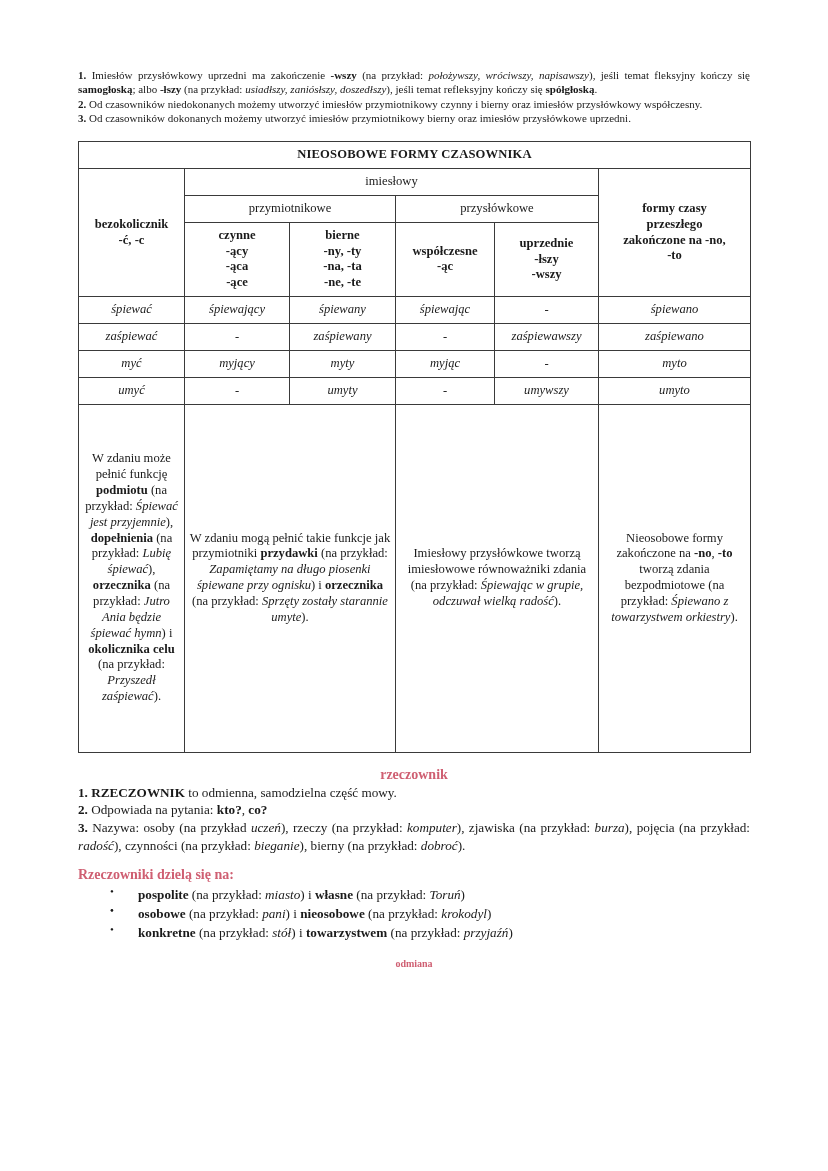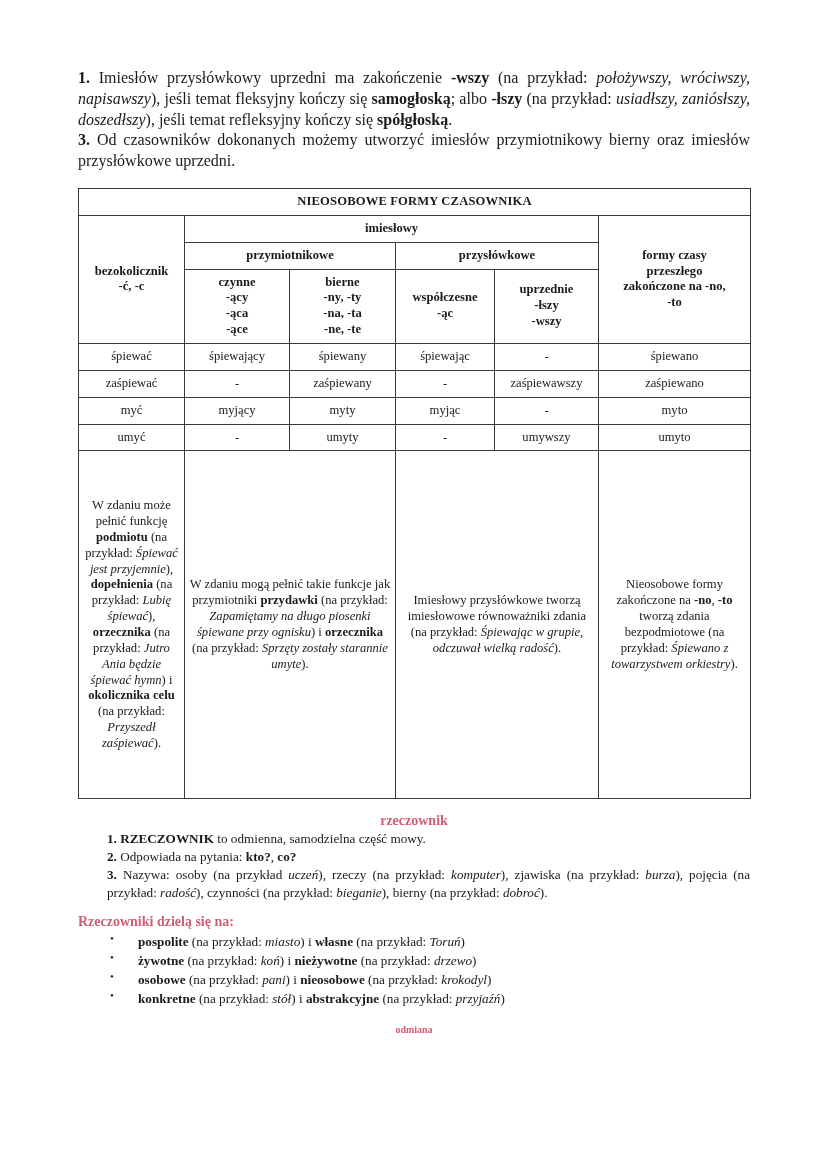--- a/index.html
+++ b/index.html
@@ -17,21 +17,21 @@
     overflow: hidden;
   }
   .page {
     position: absolute;
     left: 78px;
     top: 68px;
     width: 672px;
   }
 
   
-  .intro { font-size: 16px; line-height: 1.30; text-align: justify; }
+  .intro { font-size: 11px; line-height: 1.30; text-align: justify; }
   .intro p { margin: 0; }
   .num { font-weight: bold; }
   b, .b { font-weight: bold; }
   i, .i { font-style: italic; }
 
   
   table.grid {
     border-collapse: collapse;
     width: 672px;
     margin-top: 16px;
@@ -44,44 +44,44 @@
     text-align: center;
     font-size: 12.6px;
     line-height: 1.26;
   }
   td.title-cell {
     font-weight: bold;
     font-size: 13.4px;
     letter-spacing: 0.15px;
     padding: 3px 0 4px 0;
   }
-  td.hdr { font-weight: bold; }
+  td.hdr { font-weight: normal; }
   td.hdr-endings { font-weight: bold; padding: 5px 2px 7px 2px; vertical-align: top; }
   td.vcol { font-weight: bold; vertical-align: middle; }
-  td.data { padding: 4px 2px; }
+  td.data { font-style: italic; padding: 4px 2px; }
   td.desc {
     vertical-align: top;
     text-align: center;
     font-size: 12.6px;
     line-height: 1.30;
     padding: 6px 7px 8px 7px;
     font-weight: normal;
   }
   .endline { display: block; }
 
   
   .sect-head {
     text-align: center;
     color: #cf5f72;
     font-weight: bold;
     font-size: 14px;
     margin-top: 14px;
     margin-bottom: 1px;
   }
-  .body-txt { font-size: 13.2px; line-height: 1.34; text-align: justify; margin-left: 29px; }
+  .body-txt { font-size: 13.2px; line-height: 1.34; text-align: justify; }
   .body-txt p { margin: 0; }
   .sub-head {
     color: #cf5f72;
     font-weight: bold;
     font-size: 14px;
     margin-top: 13px;
     margin-bottom: 2px;
   }
   ul.blist {
     margin: 0;
@@ -110,20 +110,23 @@
   }
 </style>
 </head>
 <body>
 
 <div class="page">
 
   <div class="intro">
     <p>
       <span class="num">1.</span><span><span> Imiesłów przysłówkowy uprzedni ma zakończenie </span><b>-wszy</b><span> (na przykład: </span><i>położywszy, wróciwszy, napisawszy</i><span>), jeśli temat fleksyjny kończy się </span><b>samogłoską</b><span>; albo </span><b>-łszy</b><span> (na przykład: </span><i>usiadłszy, zaniósłszy, doszedłszy</i><span>), jeśli temat refleksyjny kończy się </span><b>spółgłoską</b><span>.</span></span>
+    </p>
+    <p>
+      <span class="num">2.</span><span><span> Od czasowników niedokonanych możemy utworzyć imiesłów przymiotnikowy czynny i bierny oraz imiesłów przysłówkowy współczesny.</span></span>
     </p>
     <p>
       <span class="num">3.</span><span><span> Od czasowników dokonanych możemy utworzyć imiesłów przymiotnikowy bierny oraz imiesłów przysłówkowe uprzedni.</span></span>
     </p>
   </div>
 
   <table class="grid">
     <colgroup>
       <col style="width:106px">
       <col style="width:105px">
@@ -238,27 +241,26 @@
 
   <div class="sub-head">Rzeczowniki dzielą się na:</div>
 
   <ul class="blist">
     <li>
       <span class="bullet">•</span>
       <span><b>pospolite</b><span> (na przykład: </span><i>miasto</i><span>) i </span><b>własne</b><span> (na przykład: </span><i>Toruń</i><span>)</span></span>
     </li>
     <li>
       <span class="bullet">•</span>
-      <span><b>żywotne</b><span> (na przykład: </span><i>koń</i><span>) i </span><b>nieżywotne</b><span> (na przykład: </span><i>drzewo</i><span>)</span></span>
     </li>
     <li>
       <span class="bullet">•</span>
       <span><b>osobowe</b><span> (na przykład: </span><i>pani</i><span>) i </span><b>nieosobowe</b><span> (na przykład: </span><i>krokodyl</i><span>)</span></span>
     </li>
     <li>
       <span class="bullet">•</span>
-      <span><b>konkretne</b><span> (na przykład: </span><i>stół</i><span>) i </span><b>abstrakcyjne</b><span> (na przykład: </span><i>przyjaźń</i><span>)</span></span>
+      <span><b>konkretne</b><span> (na przykład: </span><i>stół</i><span>) i </span><b>towarzystwem</b><span> (na przykład: </span><i>przyjaźń</i><span>)</span></span>
     </li>
   </ul>
 
   <div class="odm-head">odmiana</div>
 
 </div>
 
 </body></html>

